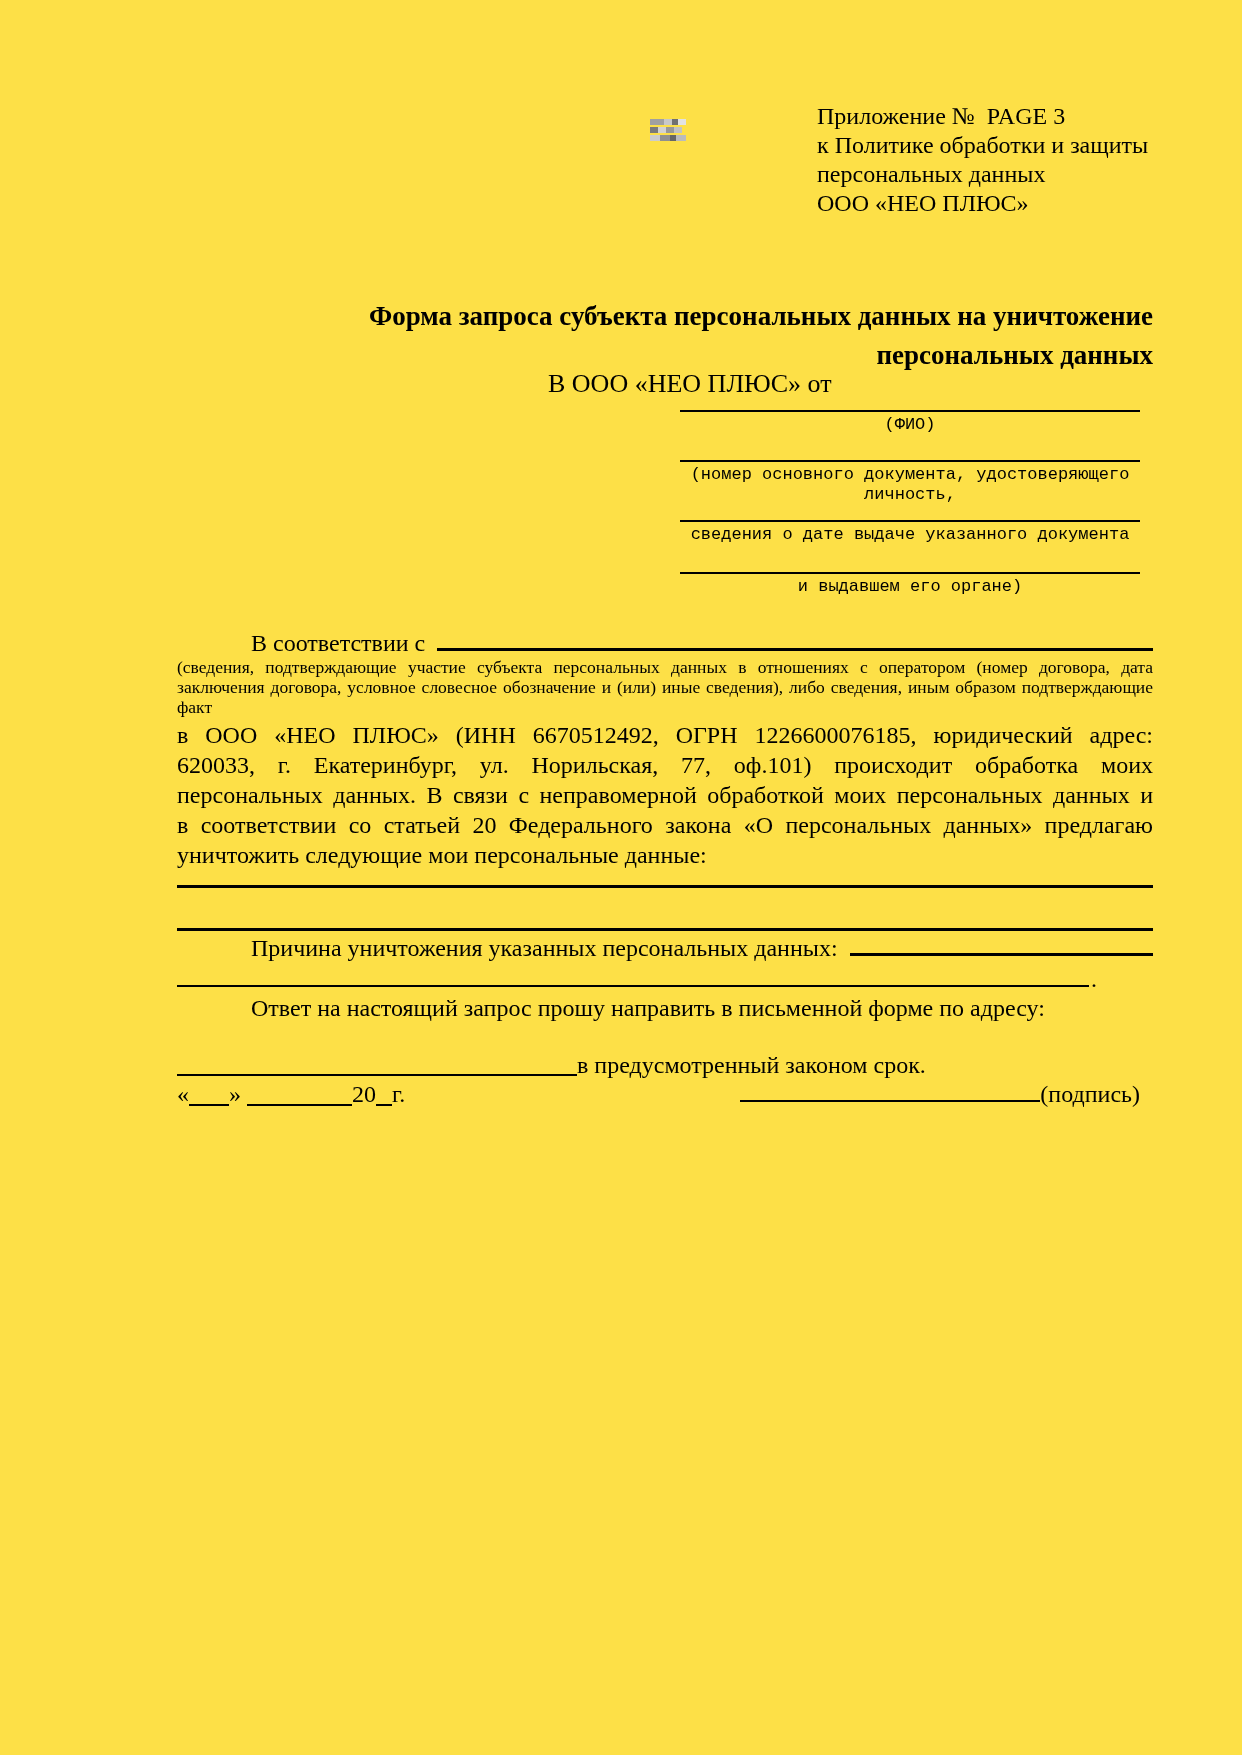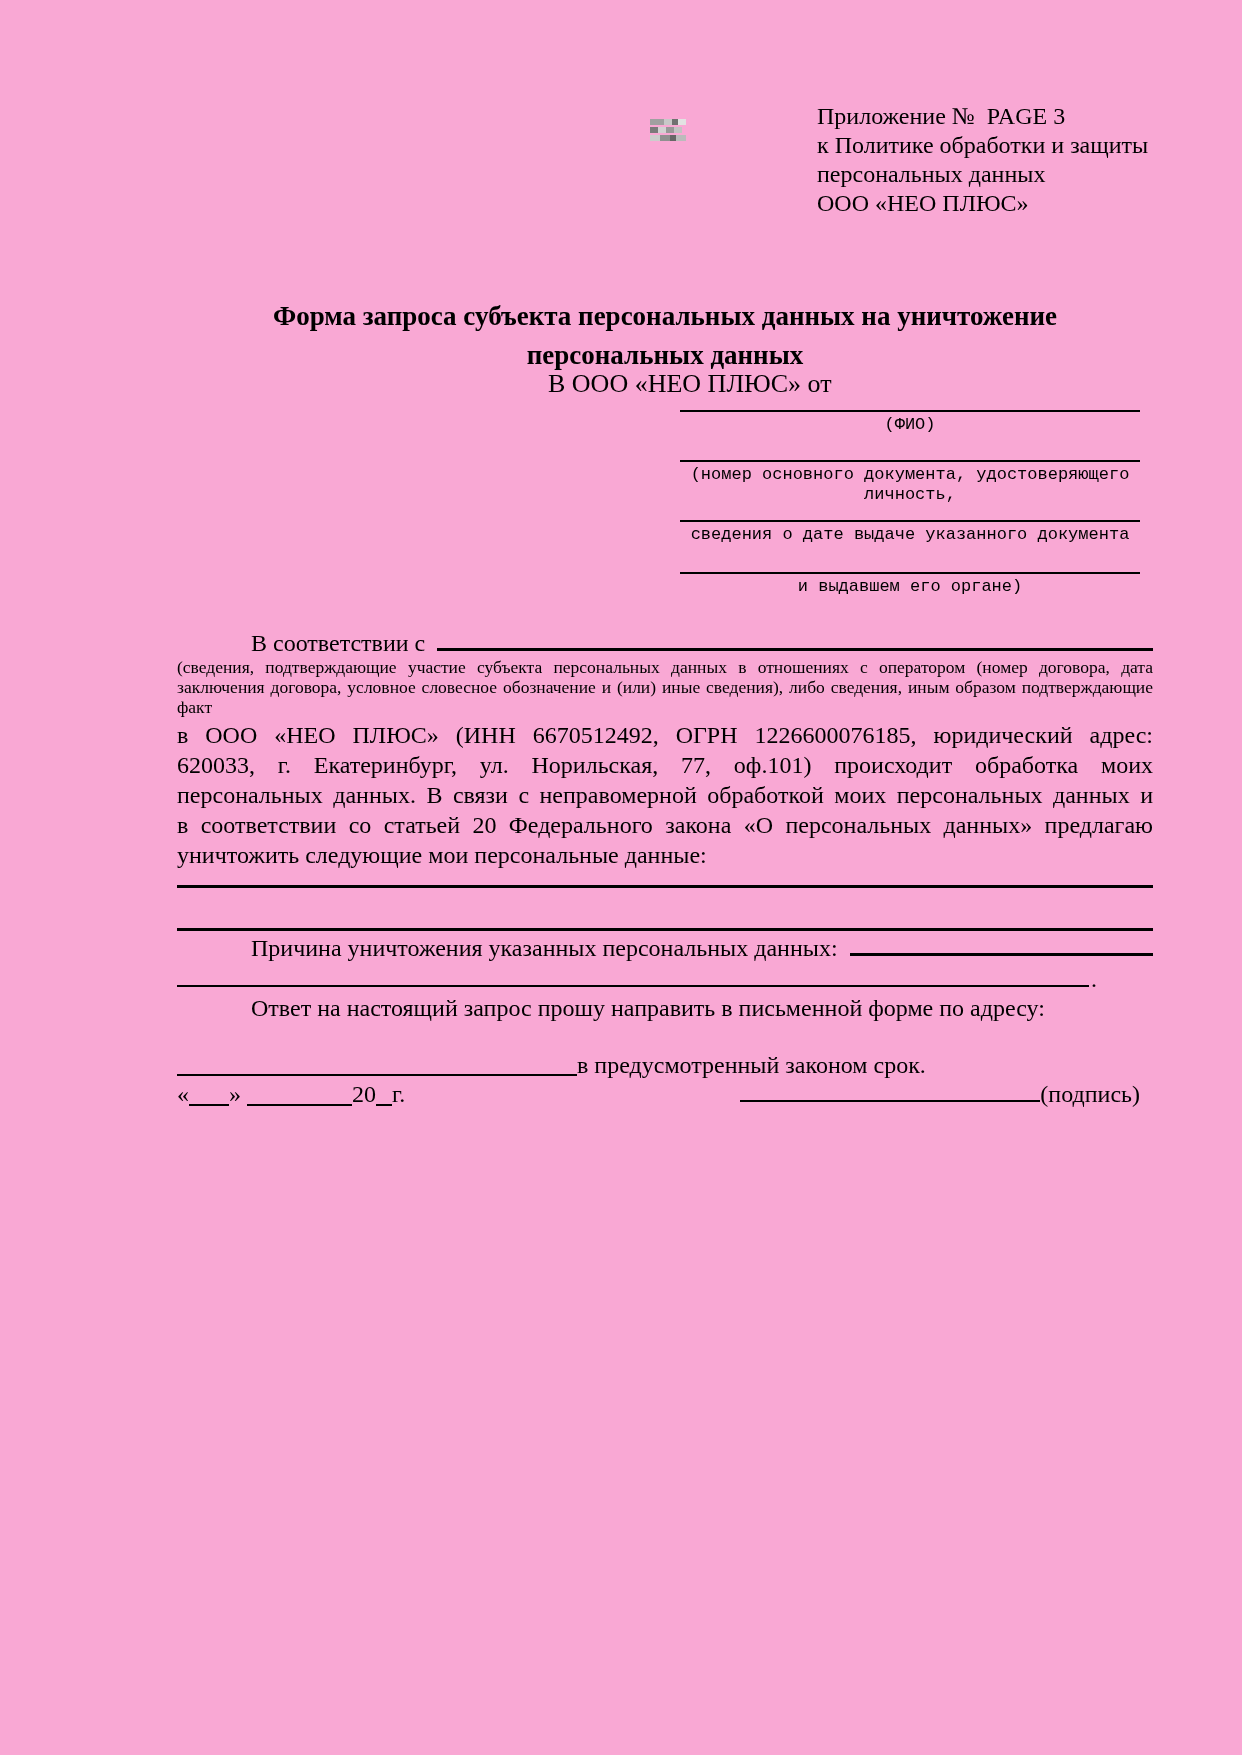--- a/index.html
+++ b/index.html
@@ -1,34 +1,34 @@
 <!DOCTYPE html>
 <html><head>
 <meta charset="utf-8">
 <style>
   html,body { margin:0; padding:0; background:#ffffff; }
   .page {
     position:relative;
     width:1242px; height:1755px;
-    background:#f9a8d4;
+    background:#fde047;
     color:#000;
     font-family:"Liberation Serif","DejaVu Serif",serif;
     overflow:hidden;
   }
   .abs { position:absolute; }
 
   
   .hdr-note { left:817px; top:102px; width:340px; font-size:24px; line-height:29px; }
   .hdr-note div { white-space:pre; }
 
   
   .obj-icon { left:650px; top:117px; width:36px; height:26px; }
 
   
-  .doc-title { left:177px; top:297px; width:976px; text-align:center;
+  .doc-title { left:177px; top:297px; width:976px; text-align:right;
                font-weight:bold; font-size:27px; line-height:39px; }
 
   .addressee { left:548px; top:369px; font-size:26px; }
 
   
   .field { left:680px; width:460px; }
   .field .line { border-bottom:2px solid #000; height:0; }
   .field .cap { text-align:center; font-size:17px; line-height:20px; padding-top:3px;font-family:Liberation Mono, monospace; }
   .f1 { top:384px; } .f2 { top:434px; } .f3 { top:494px; } .f4 { top:546px; }
   .field .line { height:26px; }

